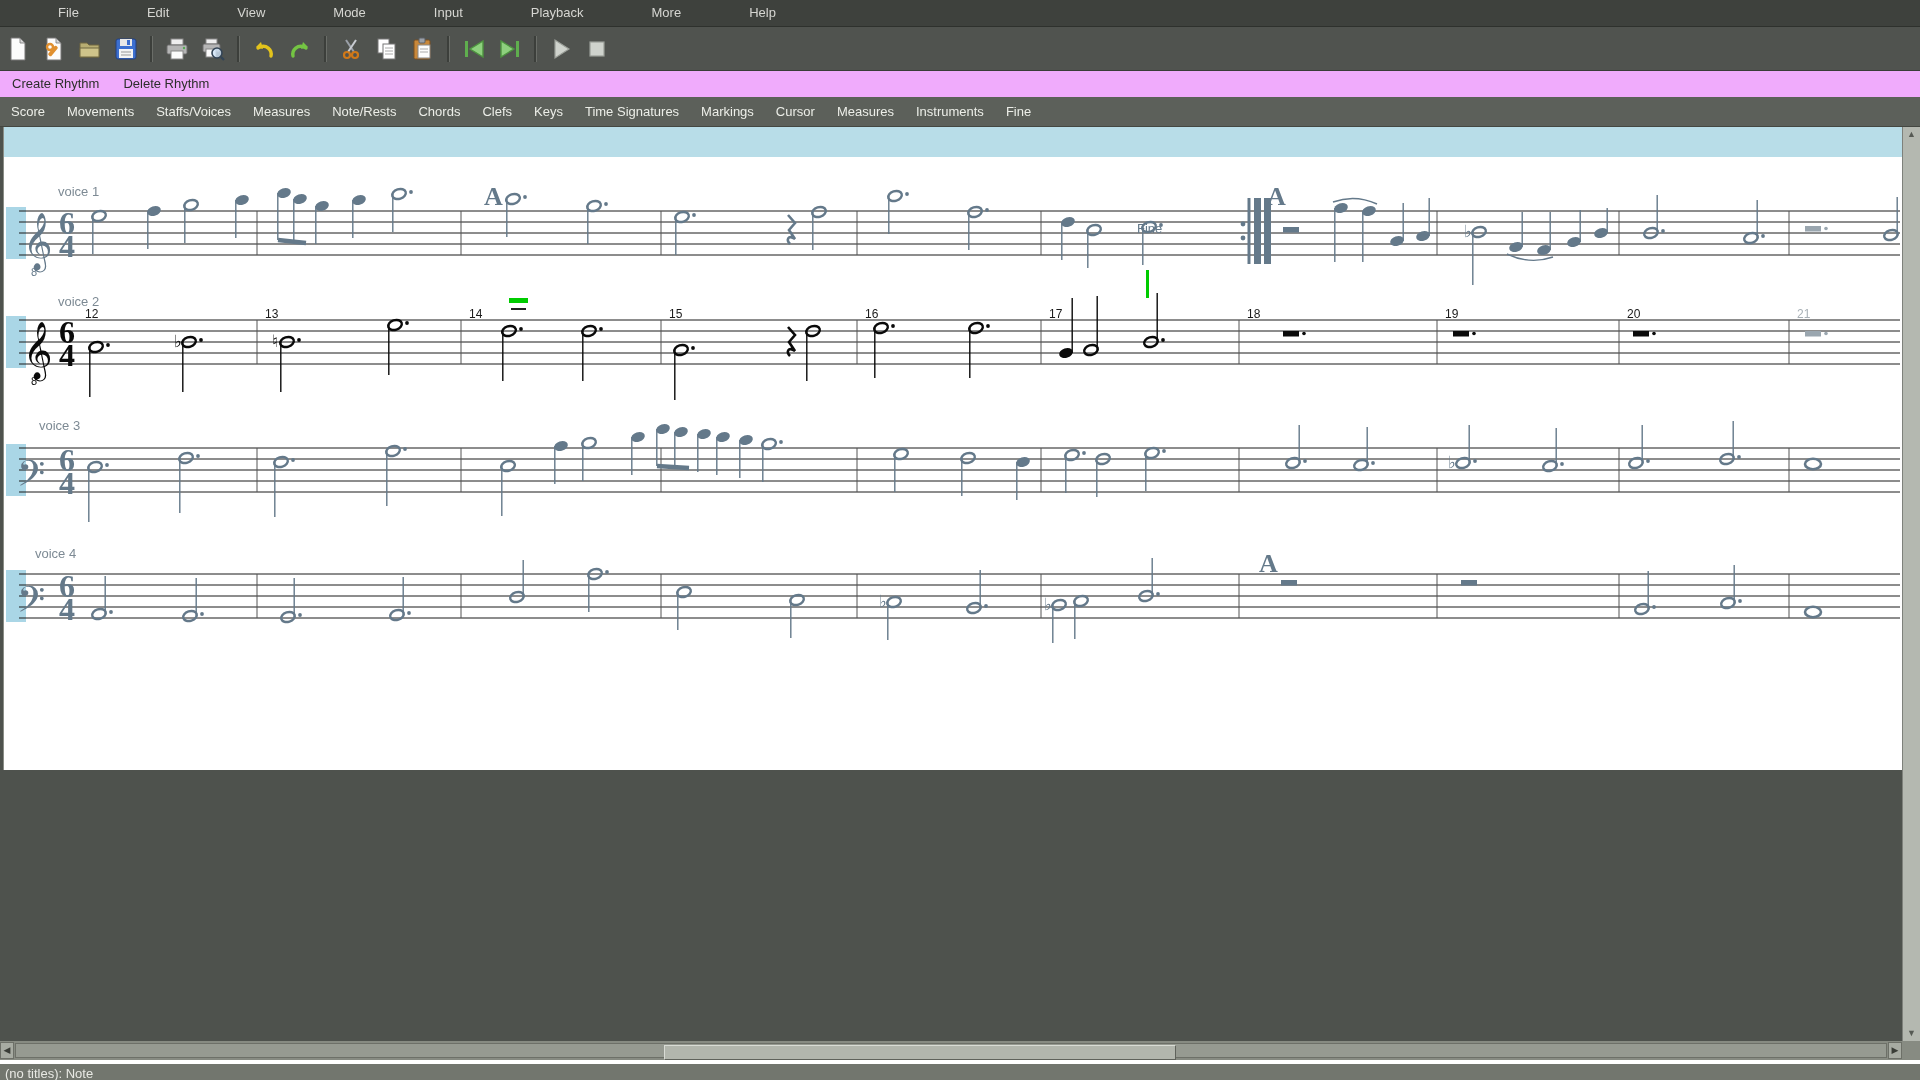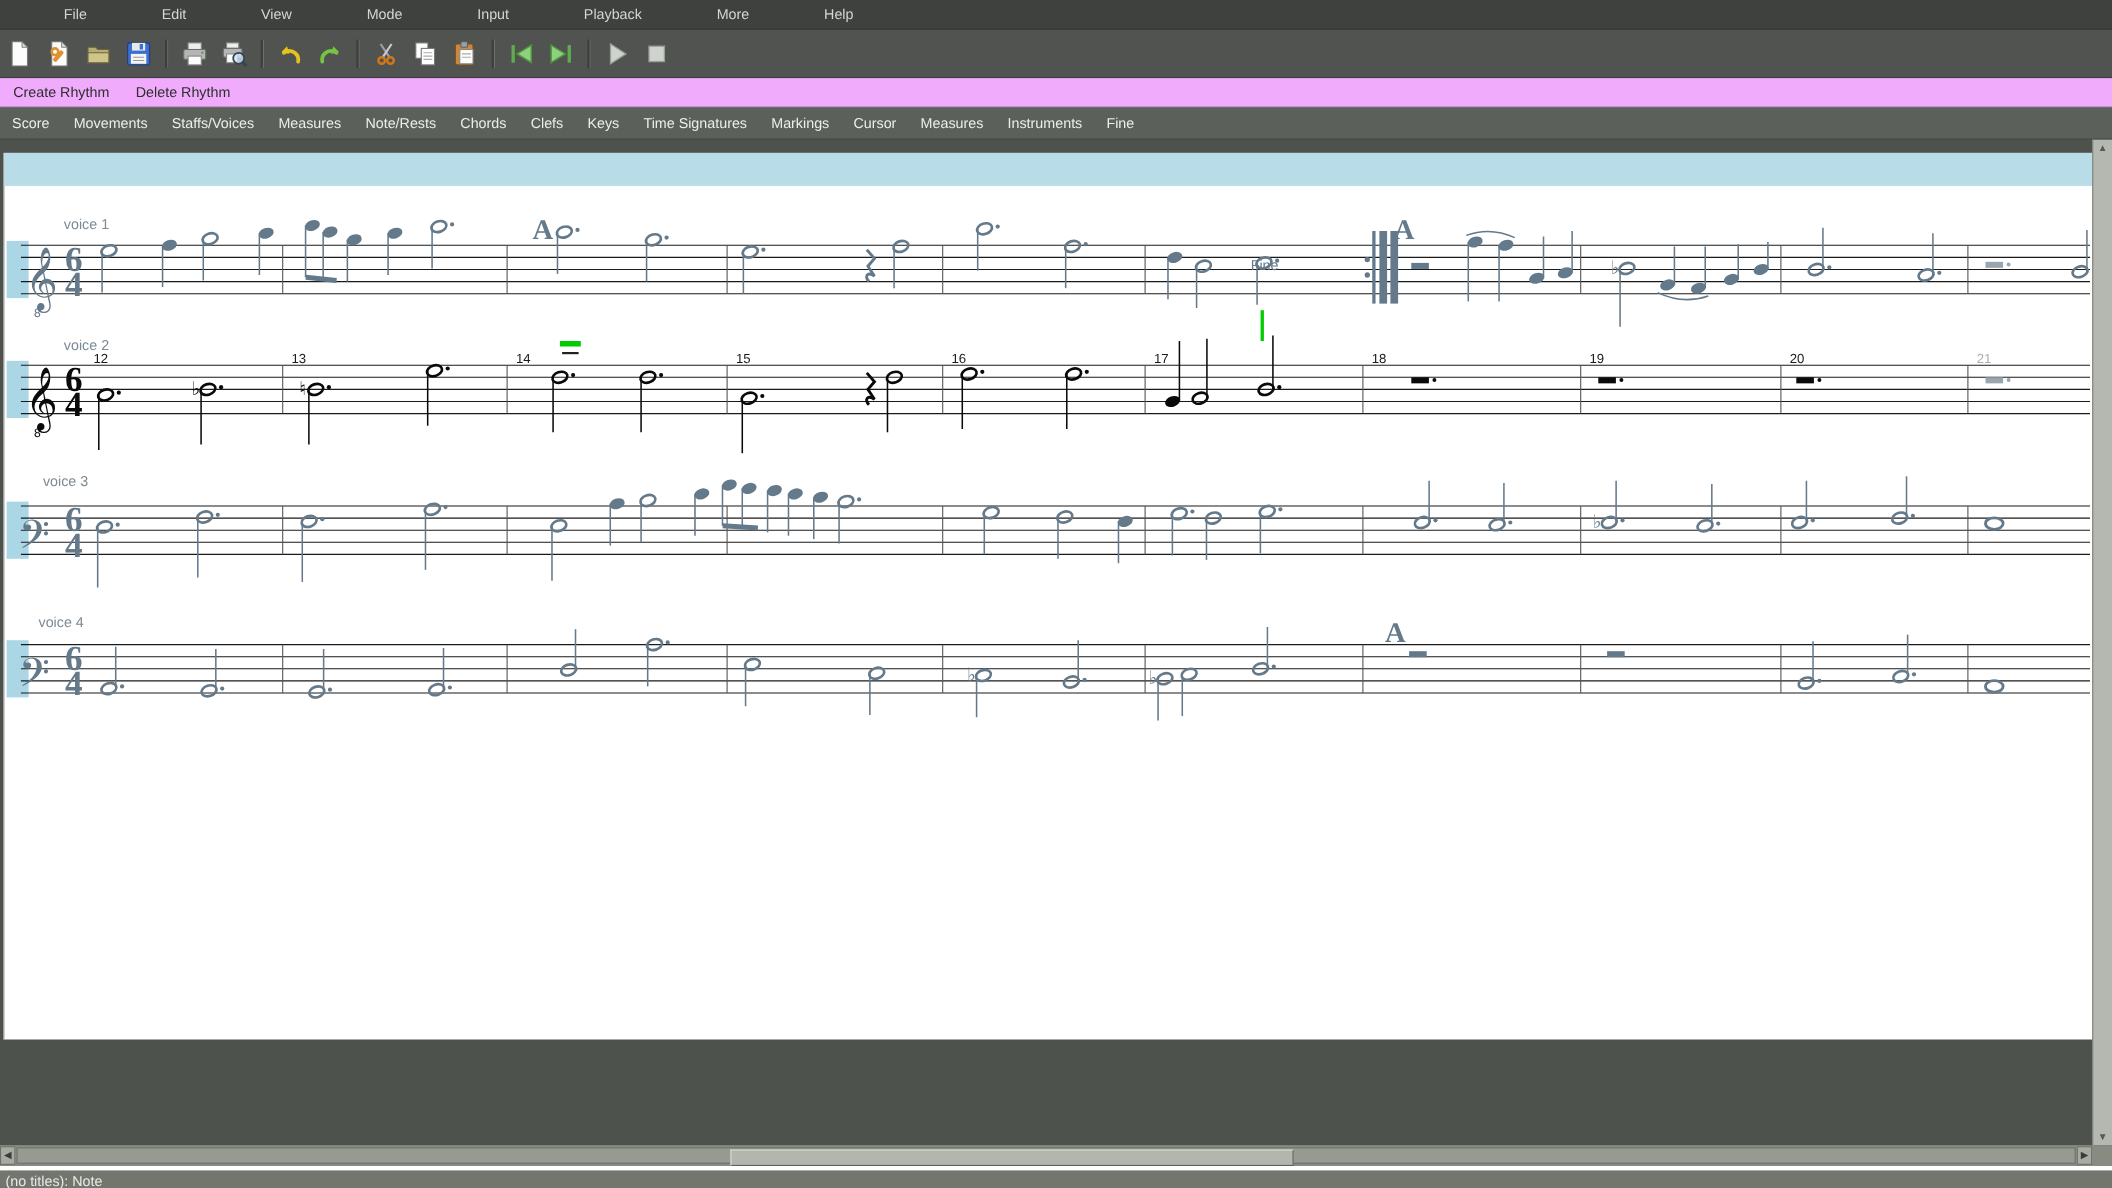--- a/index.html
+++ b/index.html
@@ -13,21 +13,21 @@
            display:flex;align-items:center;border-bottom:1px solid #3a3d39;}
   .tb-icon{width:34px;height:30px;display:flex;align-items:center;justify-content:center;margin:0 1px;}
   .tb-sep{width:2px;height:26px;margin:0 6px;background:#3c3f3b;border-right:1px solid #6a6d68;}
   #rhythmbar{position:absolute;left:0;top:71px;width:1920px;height:26px;background:#f0abfc;
              display:flex;align-items:center;border-bottom:1px solid #5c5f58;}
   .rhythm-btn{color:#2c2f2a;font-size:13px;padding:0 12px;height:26px;line-height:26px;}
   #menurow{position:absolute;left:0;top:98px;width:1920px;height:28px;background:#5c605a;
            display:flex;border-bottom:1px solid #444741;}
   .menurow-item{color:#eceee8;font-size:13px;padding:0 11px;height:28px;line-height:28px;}
   
-  #canvas{position:absolute;left:3px;top:139px;width:1899px;height:806px;background:#ffffff;
+  #canvas{position:absolute;left:3px;top:127px;width:1899px;height:643px;background:#ffffff;
           border-left:1px solid #8a8d86;text-align:center;}
   #blueband{position:absolute;left:0;top:0;width:1899px;height:30px;}
   #score-svg{position:absolute;left:0;top:0;}
   
   #vscroll{position:absolute;left:1902px;top:127px;width:18px;height:914px;background:#b4b8b0;
            border-left:1px solid #7e817b;}
   .vs-arrow{position:absolute;left:3px;width:11px;height:11px;color:#565a54;font-size:9px;line-height:11px;text-align:center;}
   #hscroll{position:absolute;left:0;top:1041px;width:1920px;height:19px;background:#878b82;}
   .hs-btn{position:absolute;top:1px;width:14px;height:17px;background:#a7aba2;border:1px solid #6d7068;
           color:#3a3d37;font-size:9px;line-height:15px;text-align:center;box-sizing:border-box;}

